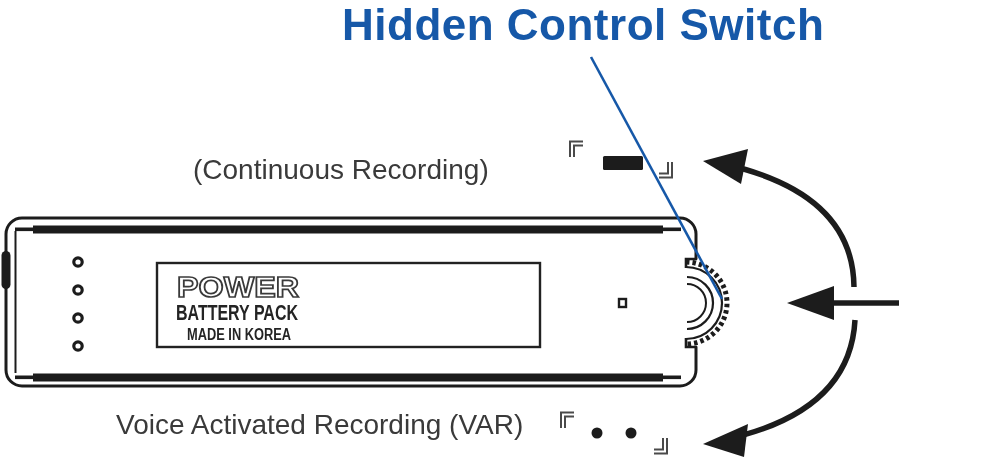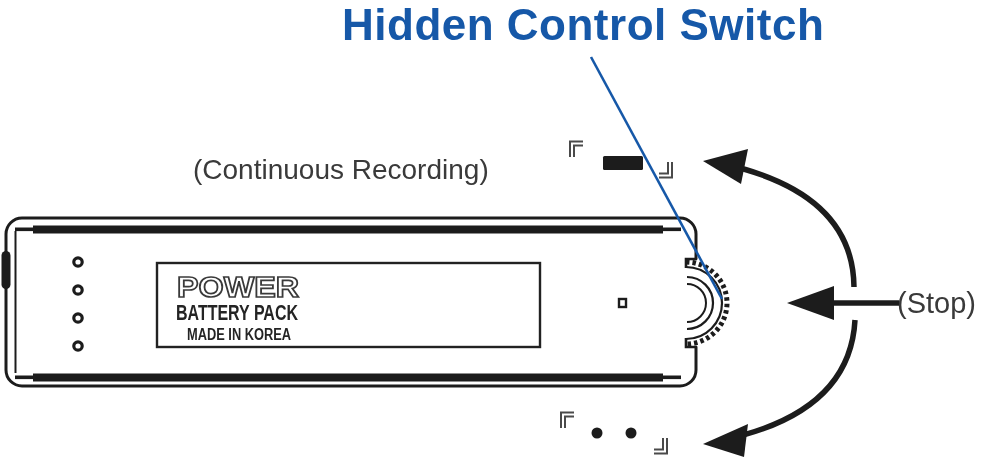--- a/index.html
+++ b/index.html
@@ -25,21 +25,21 @@
   text{font-family:"Liberation Sans", sans-serif;font-weight:700;}
 </style>
 </head>
 <body>
 
 <div id="stage">
 
   <div class="title">Hidden Control Switch</div>
 
   <div class="anno continuous">(Continuous Recording)</div>
-  <div class="anno stop">(Stop)</div>
+  <div class="anno var">Voice Activated Recording (VAR)</div>
 
   <svg width="997" height="457" viewBox="0 0 997 457">
 
     <g>
       <rect x="6" y="218" width="690" height="168" rx="16" fill="#ffffff" stroke="#1c1c1c" stroke-width="3"></rect>
 
       <line x1="15.5" y1="231" x2="15.5" y2="373" class="ink-stroke" stroke-width="2"></line>
 
       <g>
         <rect x="33" y="225.5" width="630" height="8" class="ink-fill"></rect>

